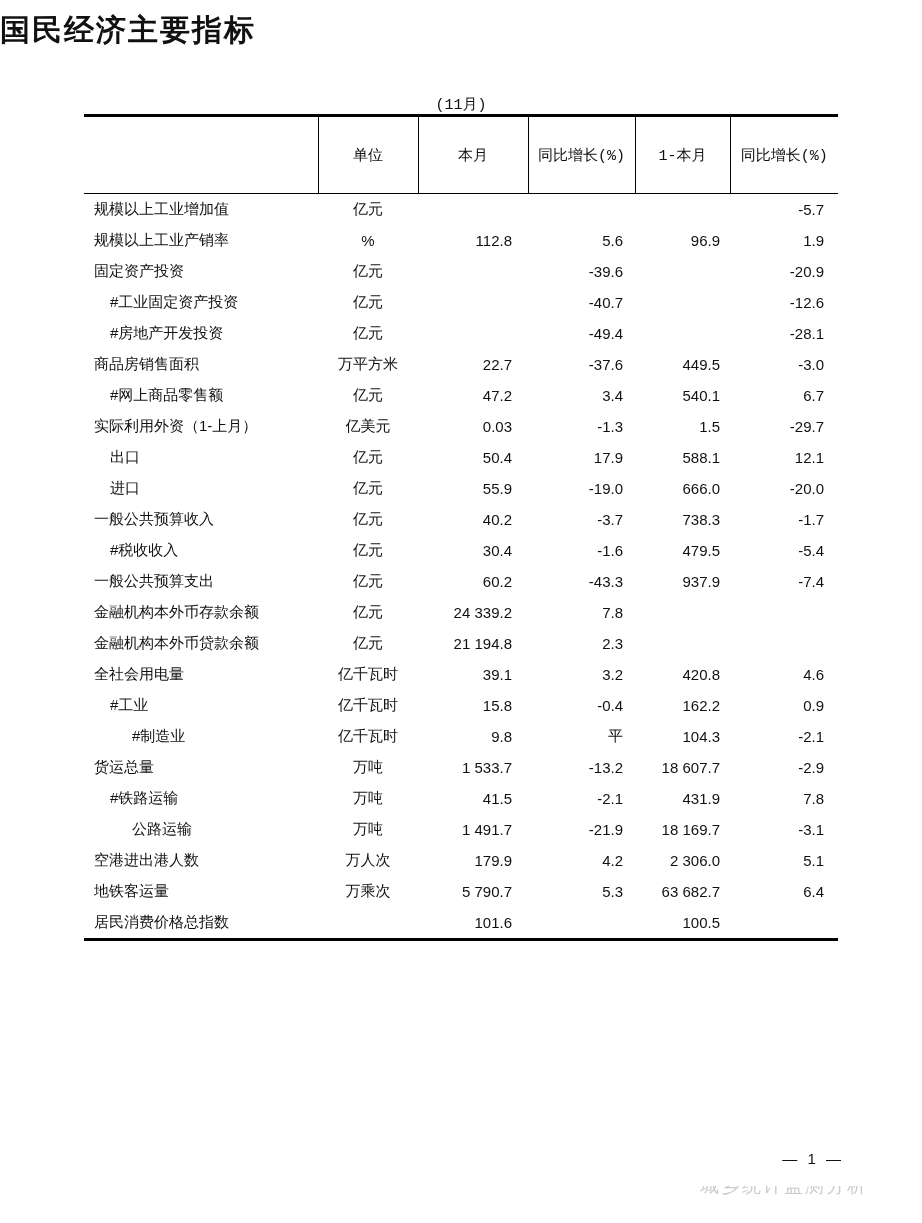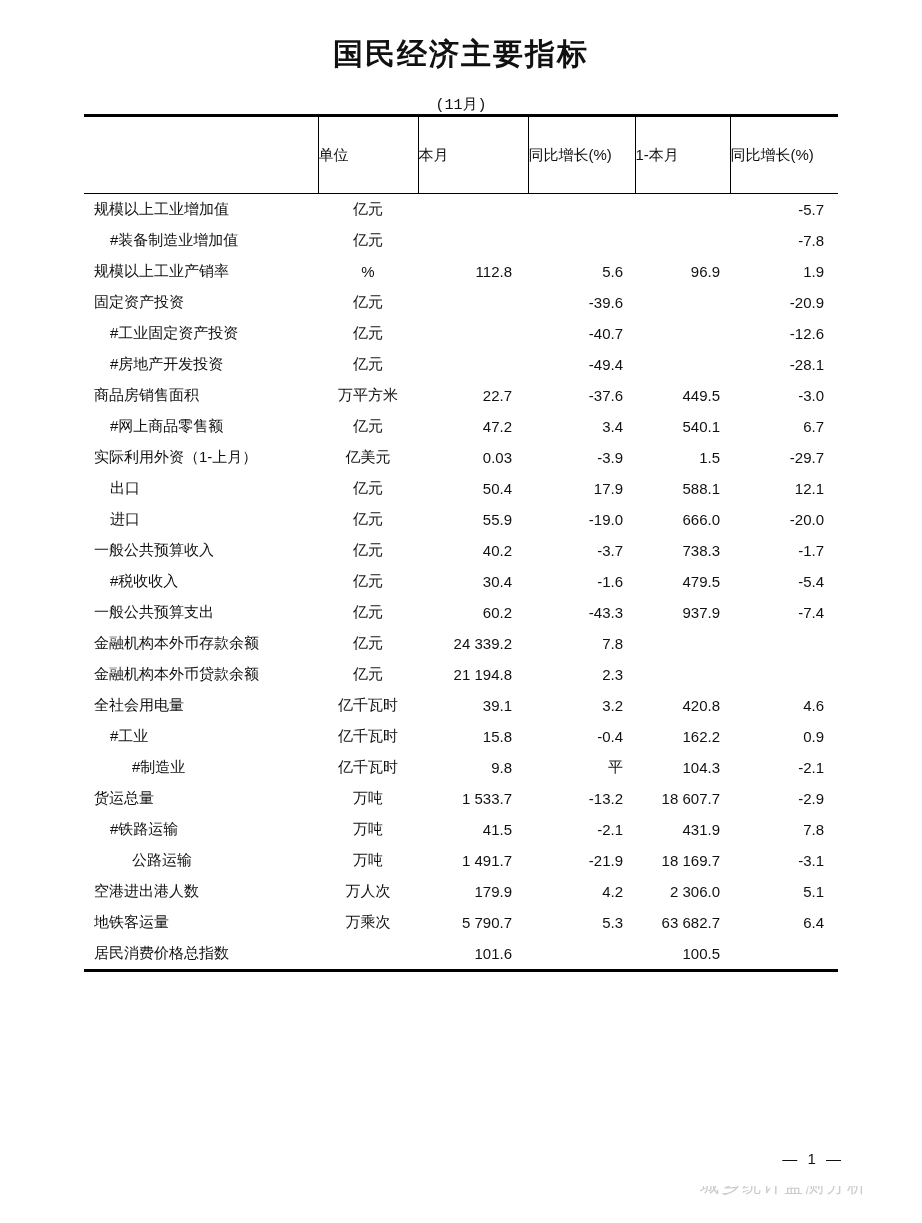--- a/index.html
+++ b/index.html
@@ -19,24 +19,23 @@
   .page {
     position: absolute;
     inset: 0;
     width: 922px;
     height: 1223px;
   }
 
   
   .doc-title {
     position: absolute;
-    top: 34px;
+    top: 10px;
     left: 0;
     width: 922px;
-    text-align: center;
     font-size: 30px;
     font-weight: 700;
     letter-spacing: 2px;
     color: #111;
   }
 
   
   .period-label {
     position: absolute;
     top: 95px;
@@ -60,25 +59,26 @@
   table.main-table {
     border-collapse: collapse;
     width: 754px;
     table-layout: fixed;
     font-size: 15px;
   }
 
   table.main-table thead th {
     font-weight: 400;
     font-size: 15px;
-    text-align: left;
+    text-align: center;
     vertical-align: middle;
     height: 76px;
     padding: 0;
     color: #111;
+    font-family: Liberation Mono, monospace;
   }
 
   
   table.main-table thead th {
     border-top: 3px solid #000;
     border-bottom: 1.5px solid #000;
   }
 
   
   thead th.col-unit,
@@ -219,28 +219,20 @@
       <tbody id="table-body">
           <tr>
             <td class="col-label"><span class="lbl-ind0">规模以上工业增加值</span></td>
             <td class="col-unit">亿元</td>
             <td class="col-cur"></td>
             <td class="col-cur-pct"></td>
             <td class="col-cum"></td>
             <td class="col-cum-pct">-5.7</td>
           </tr>
           <tr>
-            <td class="col-label"><span class="lbl-ind1">#装备制造业增加值</span></td>
-            <td class="col-unit">亿元</td>
-            <td class="col-cur"></td>
-            <td class="col-cur-pct"></td>
-            <td class="col-cum"></td>
-            <td class="col-cum-pct">-7.8</td>
-          </tr>
-          <tr>
             <td class="col-label"><span class="lbl-ind0">规模以上工业产销率</span></td>
             <td class="col-unit">%</td>
             <td class="col-cur">112.8</td>
             <td class="col-cur-pct">5.6</td>
             <td class="col-cum">96.9</td>
             <td class="col-cum-pct">1.9</td>
           </tr>
           <tr>
             <td class="col-label"><span class="lbl-ind0">固定资产投资</span></td>
             <td class="col-unit">亿元</td>
@@ -278,21 +270,21 @@
             <td class="col-unit">亿元</td>
             <td class="col-cur">47.2</td>
             <td class="col-cur-pct">3.4</td>
             <td class="col-cum">540.1</td>
             <td class="col-cum-pct">6.7</td>
           </tr>
           <tr>
             <td class="col-label"><span class="lbl-ind0">实际利用外资（1-上月）</span></td>
             <td class="col-unit">亿美元</td>
             <td class="col-cur">0.03</td>
-            <td class="col-cur-pct">-3.9</td>
+            <td class="col-cur-pct">-1.3</td>
             <td class="col-cum">1.5</td>
             <td class="col-cum-pct">-29.7</td>
           </tr>
           <tr>
             <td class="col-label"><span class="lbl-ind1">出口</span></td>
             <td class="col-unit">亿元</td>
             <td class="col-cur">50.4</td>
             <td class="col-cur-pct">17.9</td>
             <td class="col-cum">588.1</td>
             <td class="col-cum-pct">12.1</td>

